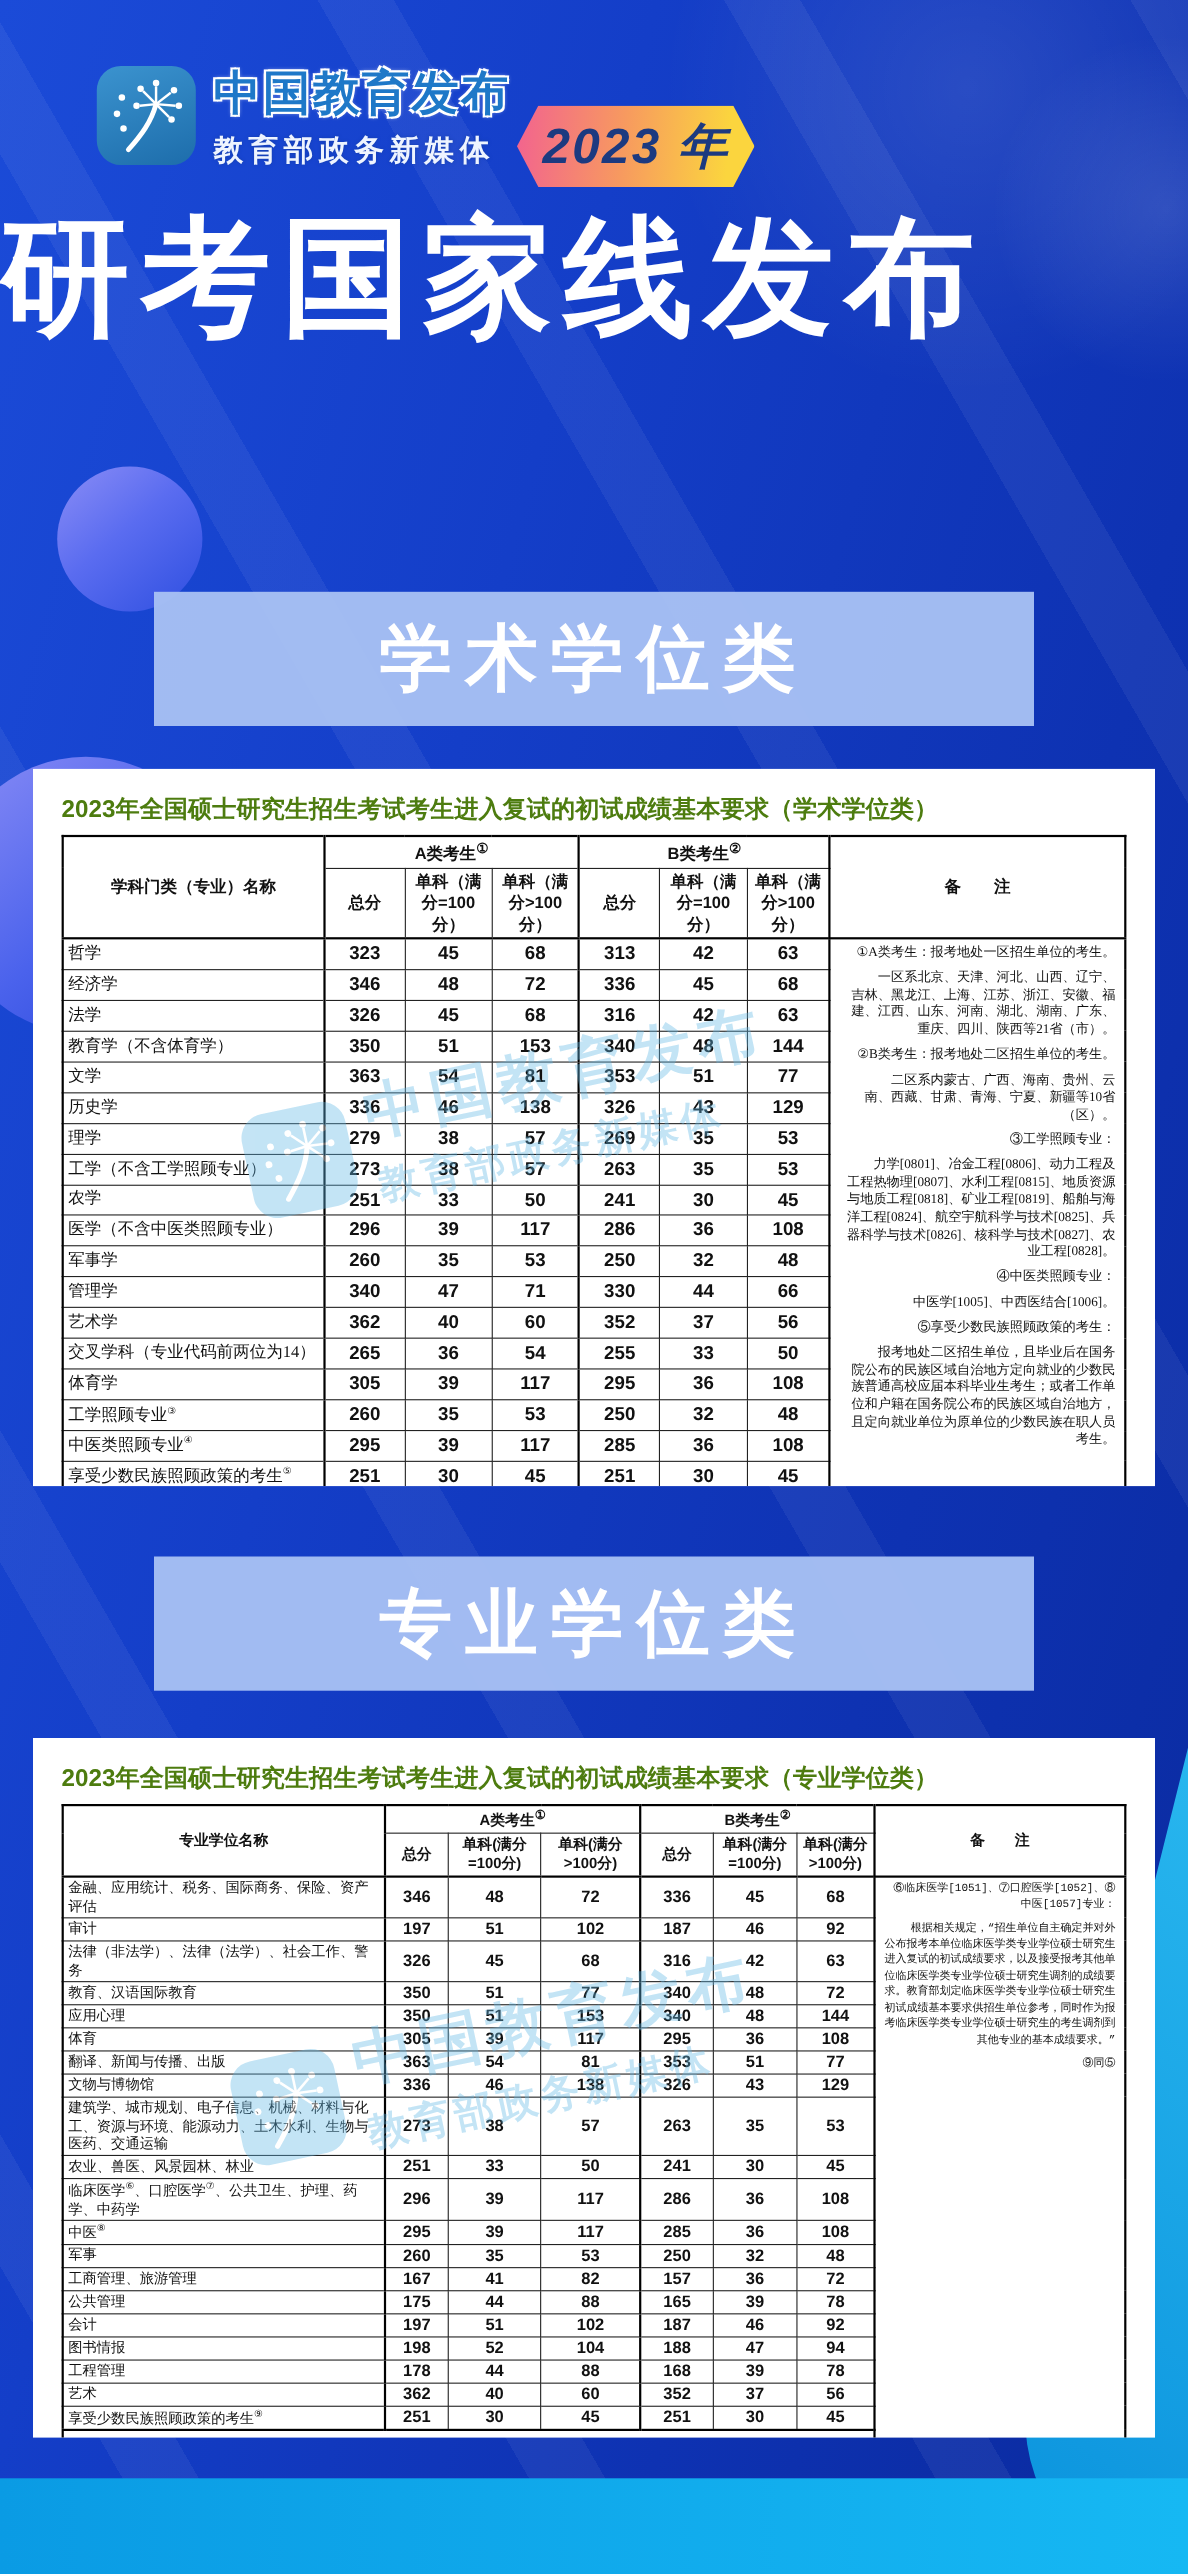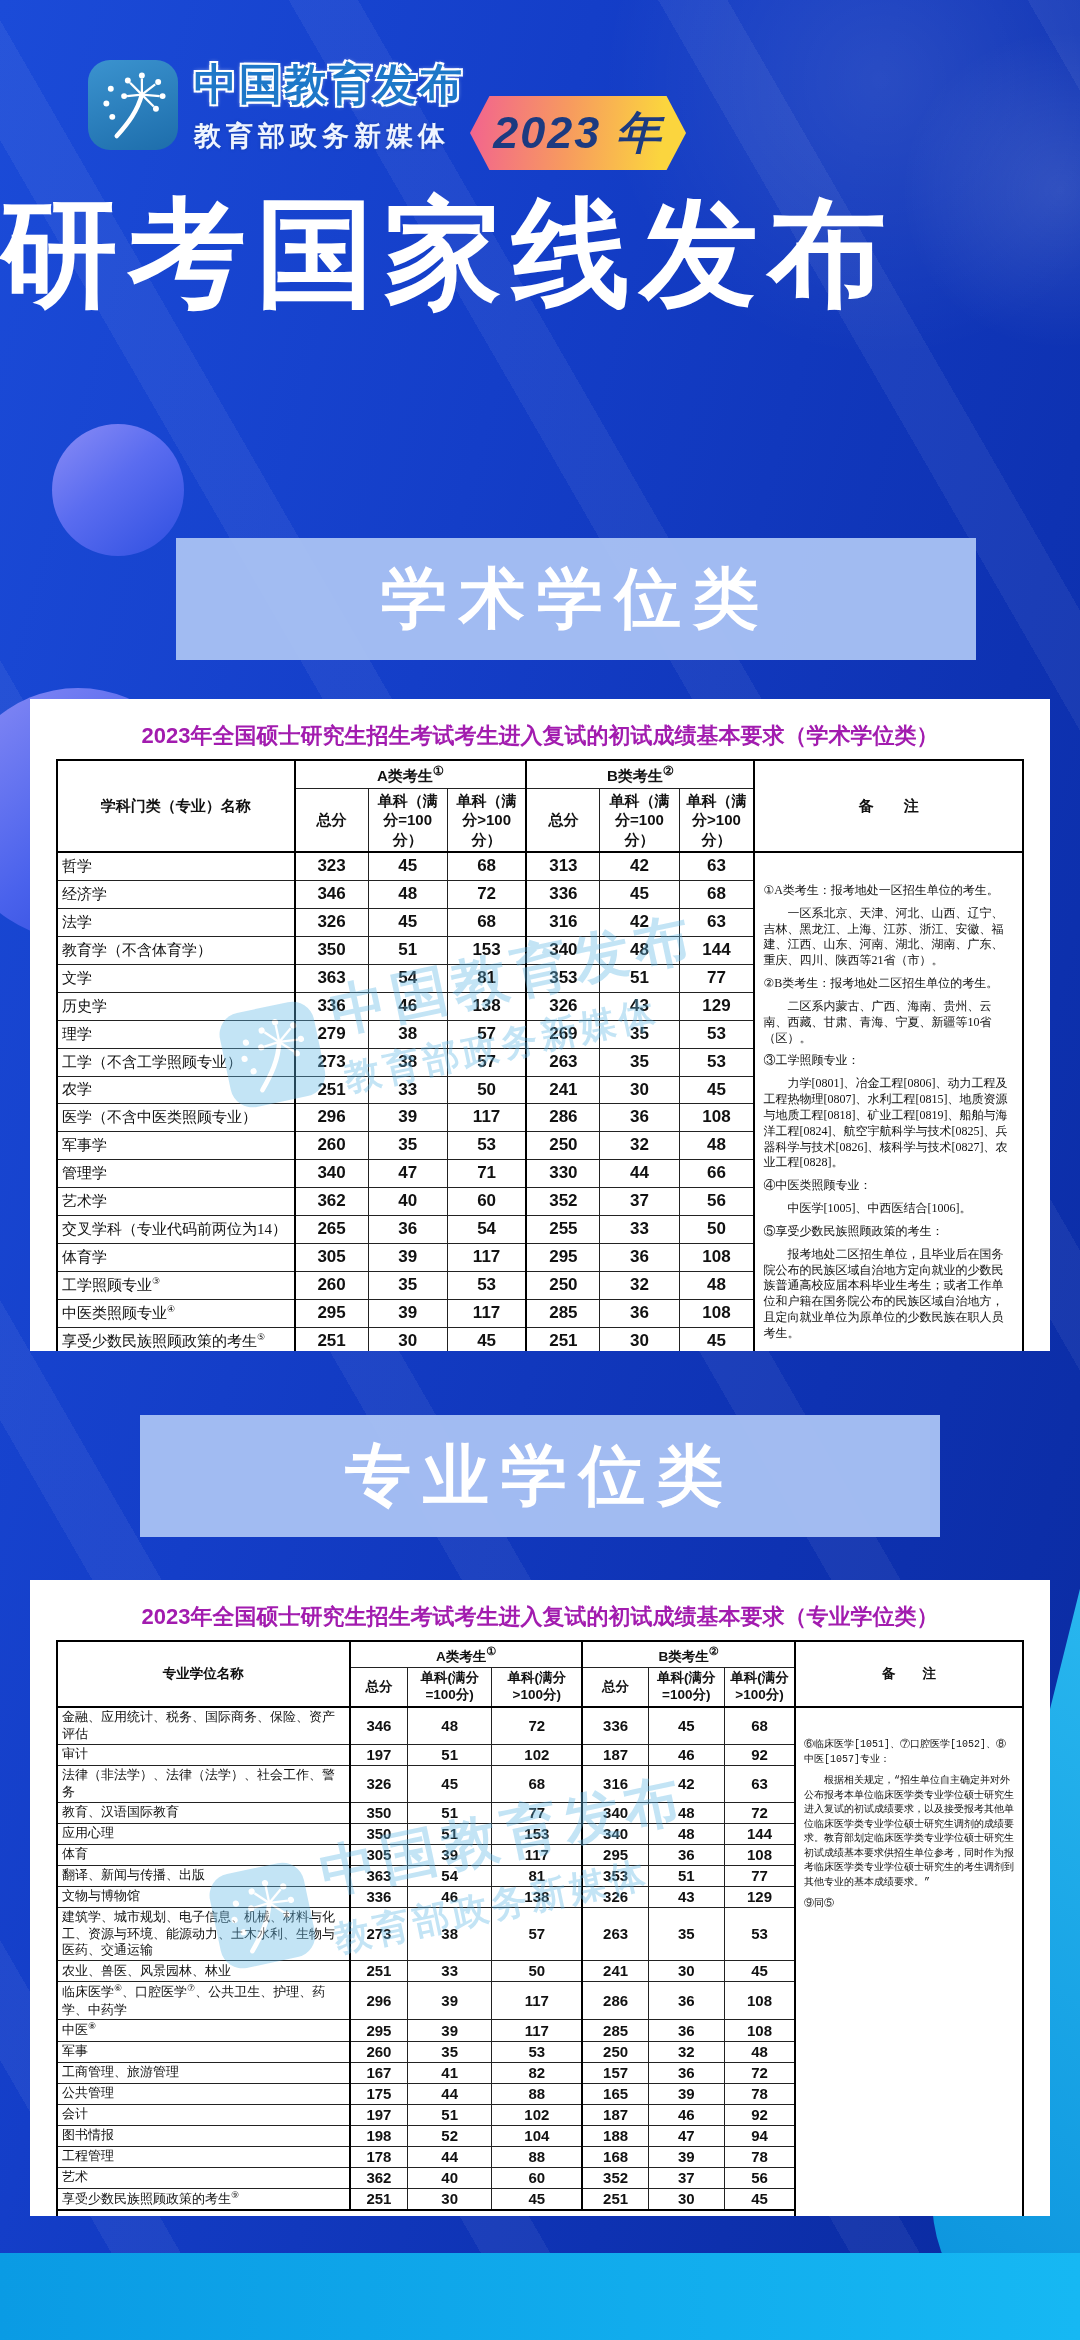--- a/index.html
+++ b/index.html
@@ -36,38 +36,38 @@
     clip-path:polygon(0% 50%,9% 0%,91% 0%,100% 50%,91% 100%,9% 100%);
     background:linear-gradient(95deg,#f2638f 0%,#f79a5f 45%,#fbd53e 88%);
     display:flex;align-items:center;justify-content:center;}
   .year-badge span{font-size:45px;font-weight:bold;font-style:italic;color:#1c3a80;letter-spacing:2px;}
   .main-title{position:absolute;left:0;top:194px;width:1080px;margin:0;text-align:left;z-index:3;
     font-size:118px;line-height:1.0;font-weight:900;color:#ffffff;letter-spacing:10px;}
   
   .section-heading{position:absolute;left:140px;width:800px;height:122px;z-index:2;
     background:rgba(168,193,244,0.96);display:flex;align-items:center;justify-content:center;
     font-size:66px;font-weight:800;color:#ffffff;letter-spacing:12px;}
-  .h1pos{top:538px;margin-left:36px;}
+  .h1pos{top:538px;}
   .h2pos{top:1415px;}
   
   .card{position:absolute;left:30px;width:1020px;background:#ffffff;z-index:2;box-sizing:border-box;
         padding:10px 26px 0 26px;overflow:hidden;}
   .card1{top:699px;height:652px;}
   .card2{top:1580px;height:636px;}
-  .card-title{margin:12px 0 8px 0;text-align:center;font-size:22px;font-weight:bold;color:#a21caf;}
+  .card-title{margin:12px 0 8px 0;font-size:22px;font-weight:bold;color:#4d7c0f;}
   
   .score-table{position:relative;z-index:1;width:100%;border-collapse:collapse;table-layout:fixed;border:2.5px solid #000;}
   .score-table th,.score-table td{border:1px solid #222;padding:2px 4px;color:#111;}
   .score-table th{font-weight:bold;text-align:center;}
   .h-sub,.h-name,.h-note{border-bottom:2px solid #000 !important;}
   .bl-thick{border-left:2.5px solid #000 !important;}
   td.num{text-align:center;font-weight:bold;}
   td.c-namecell{font-family:"Liberation Serif",serif;text-align:left;}
   td.c-namecell sup{font-size:9px;}
-  td.notes{vertical-align:top;text-align:left;padding:30px 8px 6px 8px;font-family:"Liberation Serif",serif;}
+  td.notes{vertical-align:top;text-align:right;padding:4px 8px 6px 8px;font-family:"Liberation Serif",serif;}
   td.notes p{margin:0 0 7px 0;white-space:pre-wrap;}
   tr.foot-row td{border-top:2px solid #000;font-family:"Liberation Serif",serif;text-align:left;}
   
   #t1{font-size:15px;}
   #t1 th{font-size:15px;line-height:1.3;}
   #t1 td.c-namecell{font-size:15px;line-height:1.4;}
   #t1 td.num{font-size:17px;line-height:1.35;}
   #t1 td.notes{font-size:12px;line-height:1.32;}
   #t1 col:nth-child(1){width:24.6%}#t1 col:nth-child(2){width:7.6%}#t1 col:nth-child(3){width:8.2%}
   #t1 col:nth-child(4){width:8.2%}#t1 col:nth-child(5){width:7.6%}#t1 col:nth-child(6){width:8.2%}

